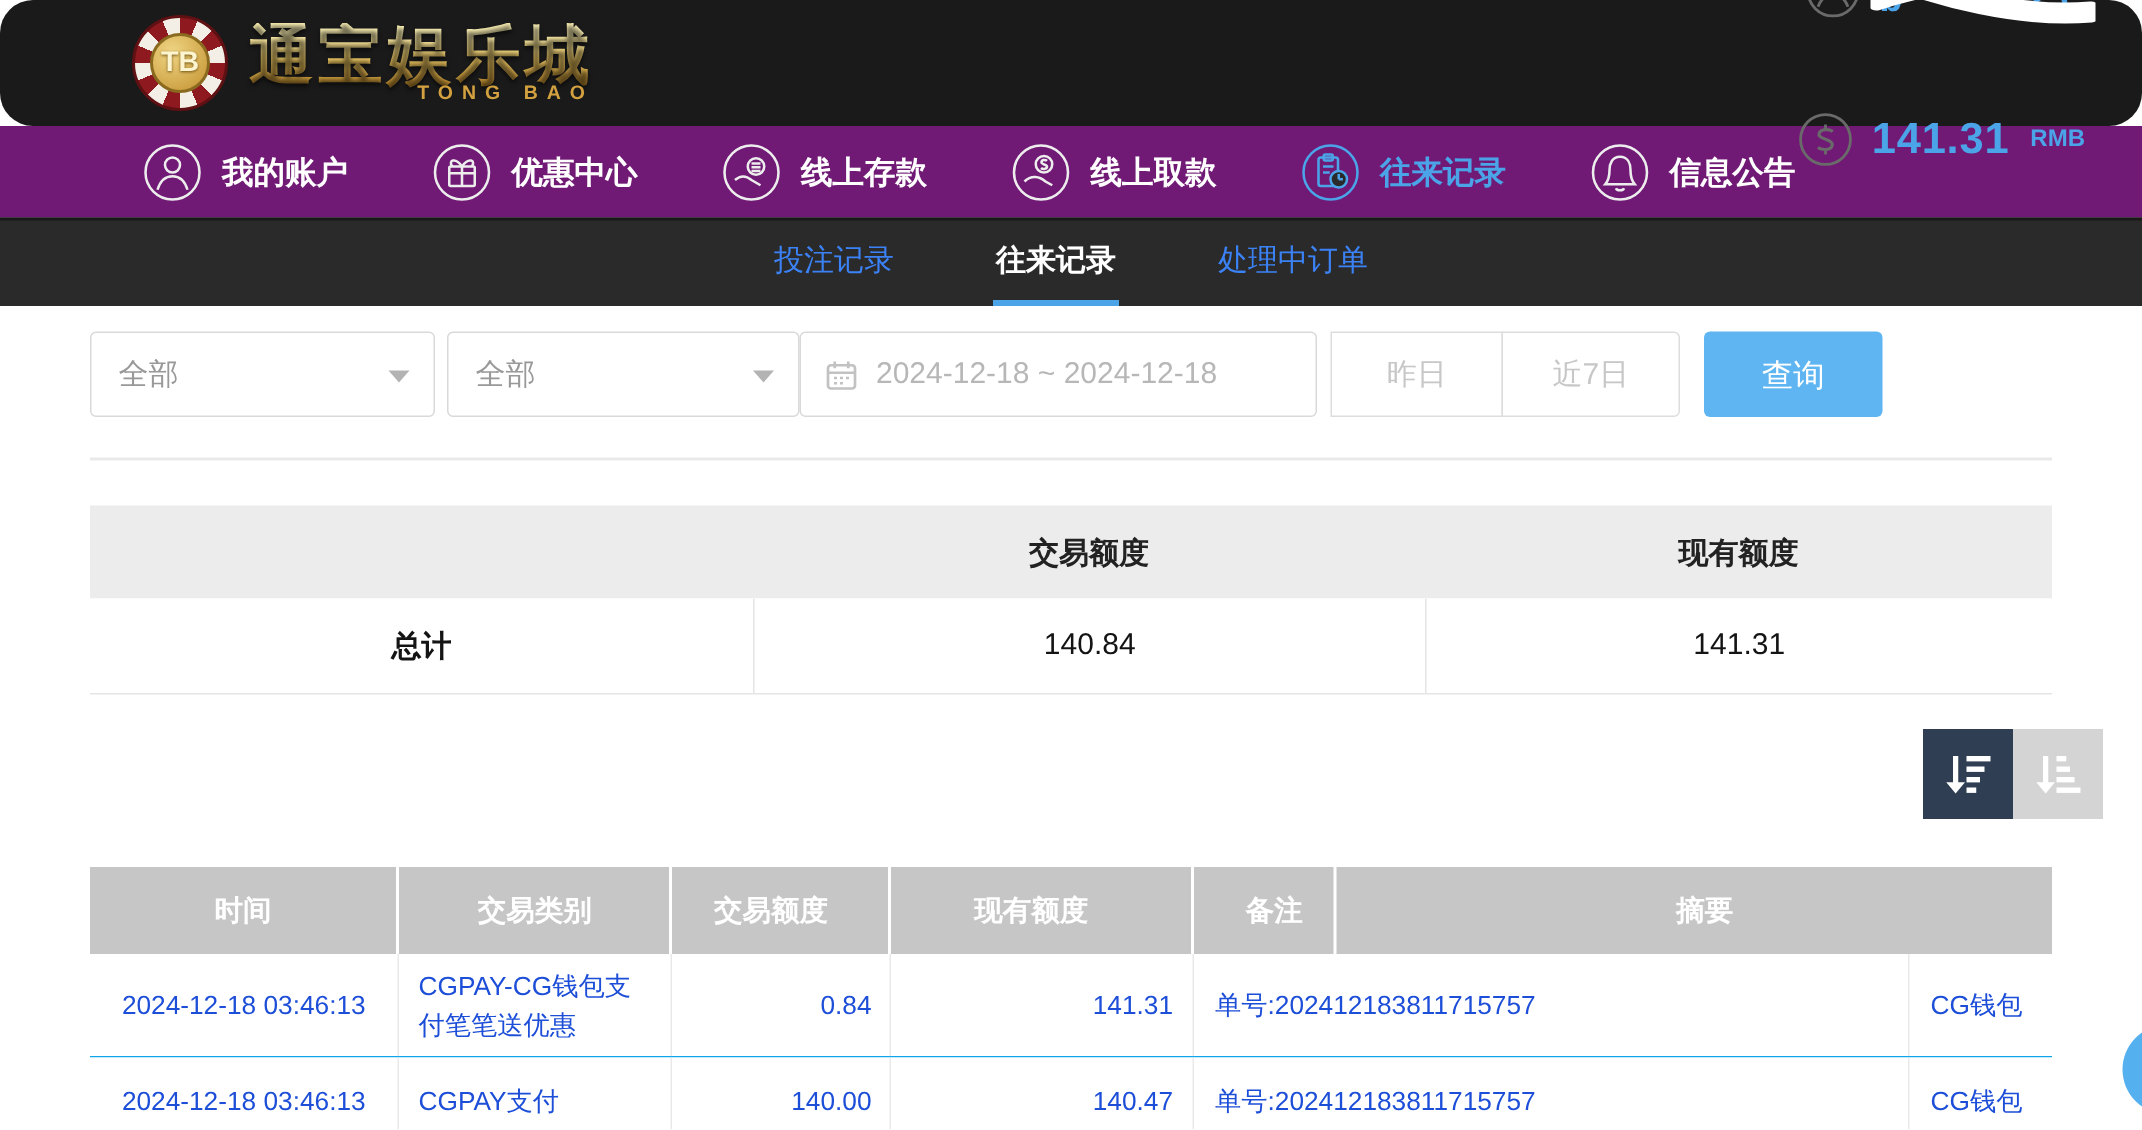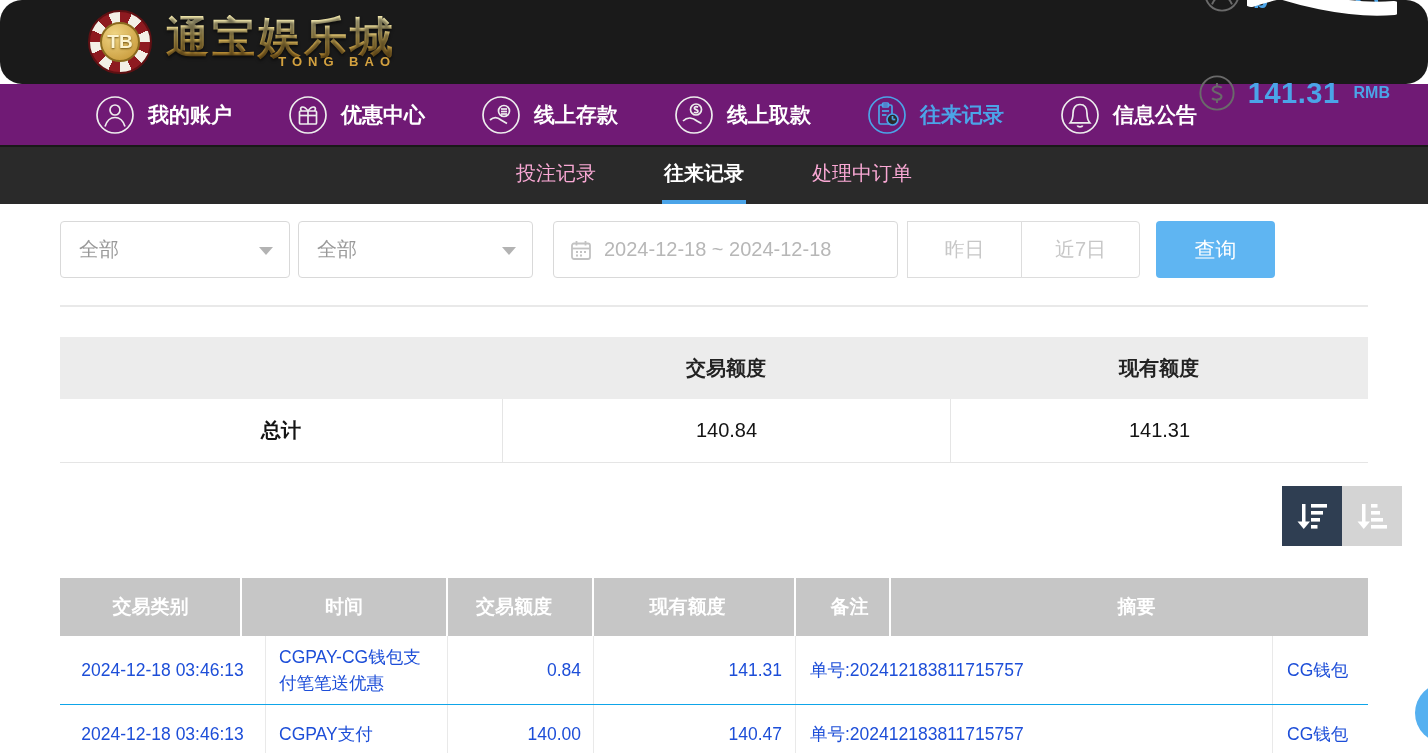--- a/index.html
+++ b/index.html
@@ -41,35 +41,35 @@
              padding-left:95px; gap:56px; }
   .nav-item { display:flex; align-items:center; gap:13px; color:#fff; font-size:21px;
              font-weight:bold; cursor:pointer; text-decoration:none; }
   .nav-item svg { stroke:#ededed; }
   .nav-item.active { color:#4ba4e8; }
   .nav-item.active svg { stroke:#4ba4e8; }
 
   
   .subtabs { height:59px; background:#2a2a2a; border-top:2px solid #191919;
              display:flex; justify-content:center; gap:64px; }
-  .subtab { height:100%; display:flex; align-items:center; font-size:20px; color:#f9a8d4;
+  .subtab { height:100%; display:flex; align-items:center; font-size:20px; color:#3b82f6;
              cursor:pointer; border-bottom:4px solid transparent; padding:0 2px; }
   .subtab.active { color:#fff; font-weight:bold; border-bottom-color:#4ba4e8; }
 
   
   .filters { display:flex; align-items:center; margin:17px 60px 0 60px; }
   .select { position:relative; height:57px; border:1px solid #d9d9d9; border-radius:4px;
             display:flex; align-items:center; padding:0 18px; color:#999; font-size:20px;
             cursor:pointer; background:#fff; }
   .sel-1 { width:230px; }
   .sel-2 { width:235px; margin-left:8px; }
   .caret { position:absolute; right:16px; top:50%; margin-top:-3px; width:0; height:0;
             border-left:7px solid transparent; border-right:7px solid transparent;
             border-top:8px solid #b3b3b3; }
-  .date-input { width:345px; height:57px; margin-left:20px; border:1px solid #d9d9d9;
+  .date-input { width:345px; height:57px; border:1px solid #d9d9d9;
             border-radius:4px; display:flex; align-items:center; gap:12px; padding:0 16px;
             color:#b7b7b7; font-size:20px; cursor:pointer; background:#fff; }
   .quick-group { display:flex; margin-left:10px; }
   .quick-btn { height:57px; background:#fff; border:1px solid #ddd; color:#c7c7c7;
             font-size:20px; display:flex; align-items:center; justify-content:center;
             cursor:pointer; margin-left:-1px; }
   .qb-0 { width:123px; border-radius:4px 0 0 4px; margin-left:0; }
   .qb-1 { width:115px; }
   .qb-2 { width:119px; border-radius:0 4px 4px 0; }
   .quick-btn.active { border:1px solid #4ba4e8; color:#4ba4e8; border-radius:4px; z-index:2; }
@@ -299,22 +299,22 @@
         <rect x="17" y="6" width="6.5" height="3.6"></rect>
         <rect x="17" y="13" width="9" height="3.6"></rect>
         <rect x="17" y="20" width="12" height="3.6"></rect>
         <rect x="17" y="27" width="16" height="3.6"></rect>
       </svg>
     </div>
   </div>
 
   <div class="rec-table">
     <div class="rec-head">
+      <div class="cell c-time">时间</div>
       <div class="cell c-type" style="justify-content:center;">交易类别</div>
-      <div class="cell c-time">时间</div>
       <div class="cell c-amount" style="justify-content:center;">交易额度</div>
       <div class="cell c-balance" style="justify-content:center;">现有额度</div>
       <div class="cell c-remark" style="justify-content:center;">备注</div>
       <div class="cell c-summary" style="justify-content:center;">摘要</div>
     </div>
 
     <div class="rec-row">
       <div class="cell c-time">2024-12-18 03:46:13</div>
       <div class="cell c-type">CGPAY-CG钱包支付笔笔送优惠</div>
       <div class="cell c-amount">0.84</div>

